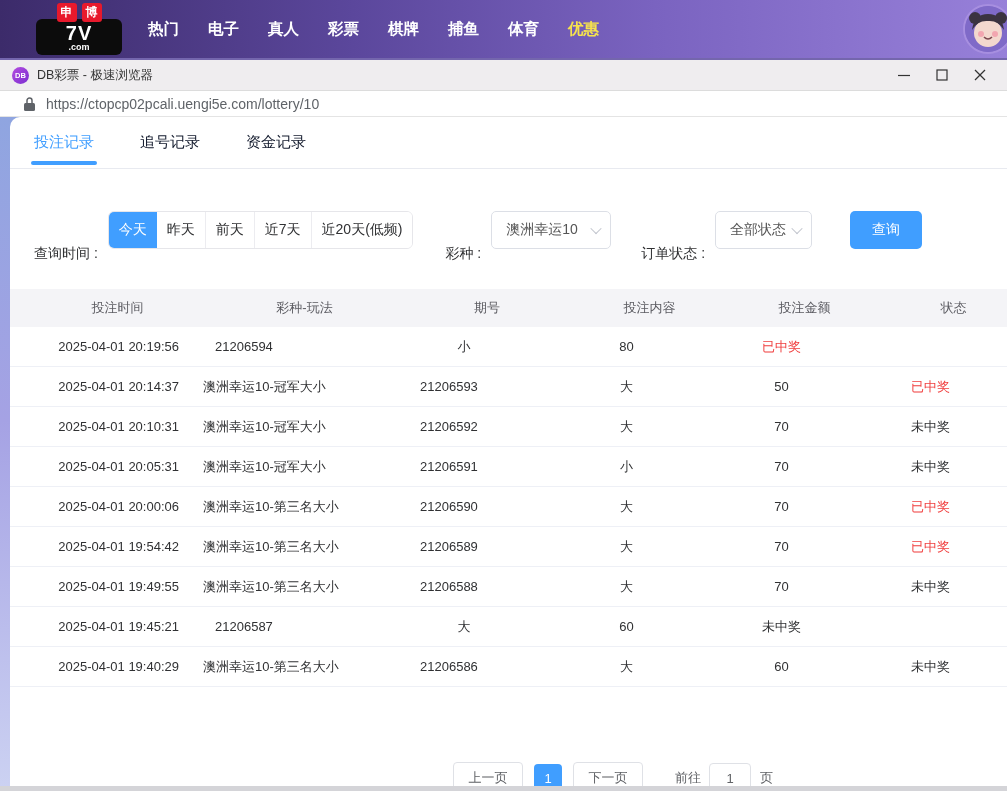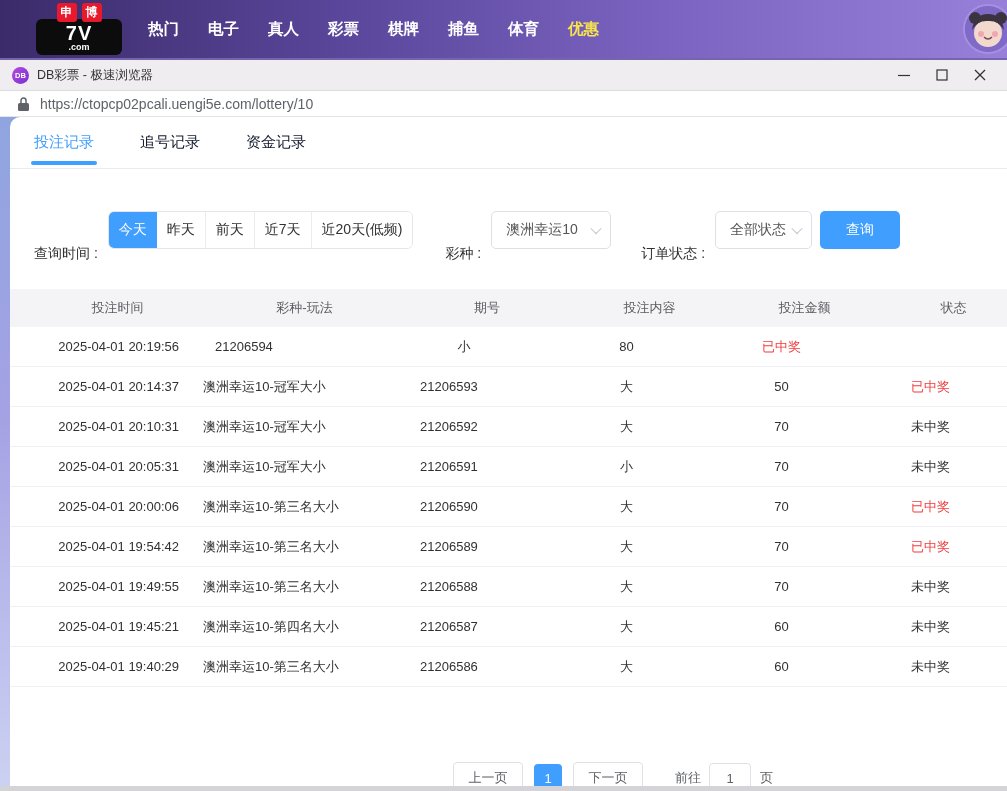--- a/index.html
+++ b/index.html
@@ -26,21 +26,21 @@
   .titlebar { height:33px; background:#efedef; border-top:2px solid #7466ad; border-bottom:1px solid #dcdcdc;
               display:flex; align-items:center; padding:0 8px 0 12px; }
   .favicon { width:17px; height:17px; border-radius:50%; background:linear-gradient(135deg,#b44be0,#7a2fd0);
              color:#fff; font-size:7.5px; font-weight:bold; display:flex; align-items:center; justify-content:center; }
   .win-title { font-size:12.5px; color:#333; margin-left:8px; }
   .win-controls { margin-left:auto; display:flex; align-items:center; }
   .win-btn { width:38px; height:26px; display:flex; align-items:center; justify-content:center; cursor:pointer; }
 
   
   .urlbar { height:26px; background:#fff; border-bottom:1px solid #e4e4e4; display:flex; align-items:center;
-            padding-left:18px; gap:11px; cursor:text; }
+            padding-left:24px; gap:11px; cursor:text; }
   .url-text { font-size:14px; color:#5f6368; }
 
   
   .page { position:absolute; top:117px; left:0; right:0; bottom:0;
           background:linear-gradient(180deg,#8fa5e0 0%,#a5a2e4 45%,#ccd2f2 100%); }
   .card { position:absolute; left:10px; top:0; right:0; bottom:0; background:#fff;
           border-top-left-radius:10px; overflow:hidden; }
 
   
   .tabs { height:52px; border-bottom:1px solid #e8eaf0; display:flex; align-items:stretch; padding-left:24px; gap:46px; }
@@ -59,22 +59,22 @@
   .time-btn:not(.active) + .time-btn:not(.active) { border-left:1px solid #ececf0; }
   .ml32 { margin-left:32px; }
   .ml30 { margin-left:30px; }
   .select { height:38px; border:1px solid #dcdfe6; border-radius:5px; display:flex; align-items:center;
             justify-content:space-between; padding:0 10px 0 14px; background:#fff; cursor:pointer; }
   .select-1 { width:120px; }
   .select-2 { width:97px; }
   .select-value { font-size:14px; color:#555; white-space:nowrap; }
   .chevron { width:8px; height:8px; border-right:1.5px solid #c0c4cc; border-bottom:1.5px solid #c0c4cc;
              transform:rotate(45deg) translate(-1px,-1px); flex:none; }
-  .search-btn { width:80px; height:38px; background:#409eff; color:#fff; border:none; border-radius:5px;
-                font-size:14px; margin-left:8px; cursor:pointer; font-family:inherit; }
+  .search-btn { width:72px; height:38px; background:#409eff; color:#fff; border:none; border-radius:5px;
+                font-size:14px; margin-left:38px; cursor:pointer; font-family:inherit; }
 
   
   .bet-table { margin-top:26px; font-size:13px; }
   .trow { display:grid; grid-template-columns:169px 205px 160px 165px 145px 153px; align-items:center; height:40px; }
   .thead-row { background:#f4f4f7; height:38px; color:#5a5a60;padding-left:23px; }
   .tbody .trow { border-bottom:1px solid #eef0f6; color:#303133; }
   .th { text-align:center; }
   .c-left1 { padding-left:24px; text-align:right; }
   .c-left2 { padding-left:24px; text-align:left; }
   .c-left3 { padding-left:36px; text-align:left; }
@@ -284,21 +284,20 @@
             <div class="c-left1">2025-04-01 19:49:55</div>
             <div class="c-left2">澳洲幸运10-第三名大小</div>
             <div class="c-left3">21206588</div>
             <div class="c-center">大</div>
             <div class="c-center">70</div>
             <div class="c-center">未中奖</div>
           </div>
 
           <div class="trow">
             <div class="c-left1">2025-04-01 19:45:21</div>
-            <div class="c-left2">澳洲幸运10-第四名大小</div>
             <div class="c-left3">21206587</div>
             <div class="c-center">大</div>
             <div class="c-center">60</div>
             <div class="c-center">未中奖</div>
           </div>
 
           <div class="trow">
             <div class="c-left1">2025-04-01 19:40:29</div>
             <div class="c-left2">澳洲幸运10-第三名大小</div>
             <div class="c-left3">21206586</div>

